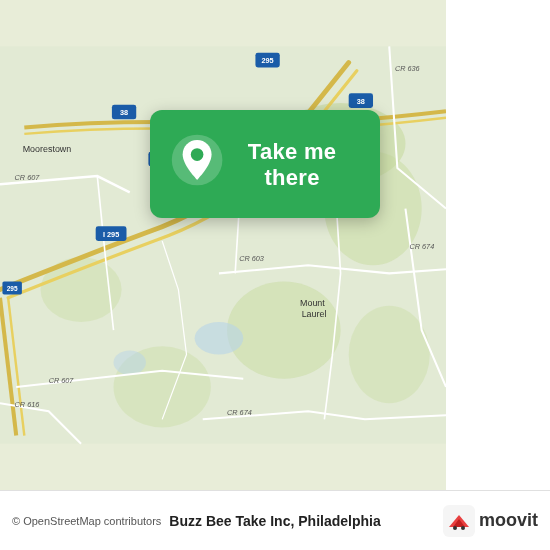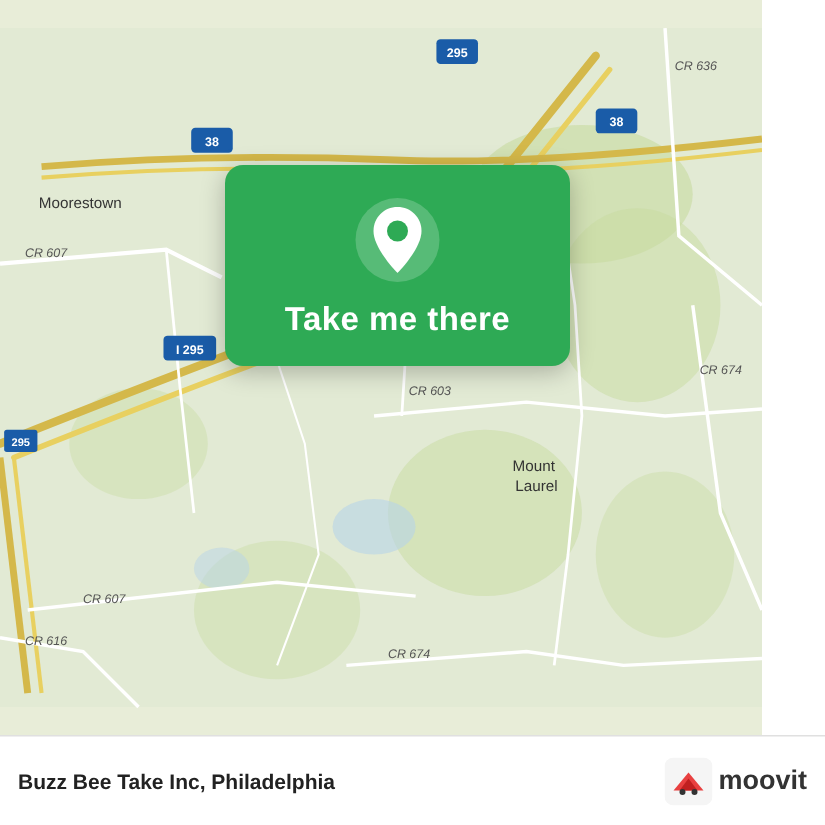--- a/index.html
+++ b/index.html
@@ -5,21 +5,21 @@
     * { margin: 0; padding: 0; box-sizing: border-box; }
     body {
       width: 550px;
       height: 550px;
       overflow: hidden;
       font-family: Arial, sans-serif;
       position: relative;
     }
 
     #map-container {
-      width: 508px;
+      width: 446px;
       height: 490px;
       position: relative;
       overflow: hidden;
       background-color: #7dd3fc;
       padding-left: 28px;
     }
 
     
     .map-bg {
       width: 100%;
@@ -39,21 +39,21 @@
 
     
     .location-card {
       position: absolute;
       top: 110px;
       left: 150px;
       width: 230px;
       background-color: #2eaa55;
       border-radius: 12px;
       display: flex;
-      flex-direction: column;
+      flex-direction: row;
       align-items: center;
       padding: 20px 20px 18px 20px;
       box-shadow: 0 4px 16px rgba(0,0,0,0.25);
       z-index: 10;
     }
 
     .location-pin-icon {
       width: 60px;
       height: 60px;
       margin-bottom: 10px;
@@ -196,20 +196,21 @@
     <svg class="location-pin-icon" viewBox="0 0 60 60" xmlns="http://www.w3.org/2000/svg">
       <circle cx="30" cy="30" r="28" fill="rgba(255,255,255,0.2)"></circle>
       <path d="M30 8 C21 8 14 15 14 24 C14 36 30 52 30 52 C30 52 46 36 46 24 C46 15 39 8 30 8Z" fill="white"></path>
       <circle cx="30" cy="24" r="7" fill="#2eaa55"></circle>
     </svg>
     <button class="take-me-there-btn">Take me there</button>
   </div>
 </div>
 
 <div id="bottom-bar">
+  <span class="osm-text">© OpenStreetMap contributors</span>
   <span class="bottom-location-text">Buzz Bee Take Inc, Philadelphia</span>
 
   <div class="moovit-logo">
     <svg class="moovit-icon" viewBox="0 0 32 32" xmlns="http://www.w3.org/2000/svg">
       <rect width="32" height="32" rx="6" fill="#f5f5f5"></rect>
 
       <path d="M6 22 L16 10 L26 22 Z" fill="#e84040"></path>
       <path d="M10 22 L16 14 L22 22 Z" fill="#c02020"></path>
       <circle cx="12" cy="23" r="2" fill="#333"></circle>
       <circle cx="20" cy="23" r="2" fill="#333"></circle>

